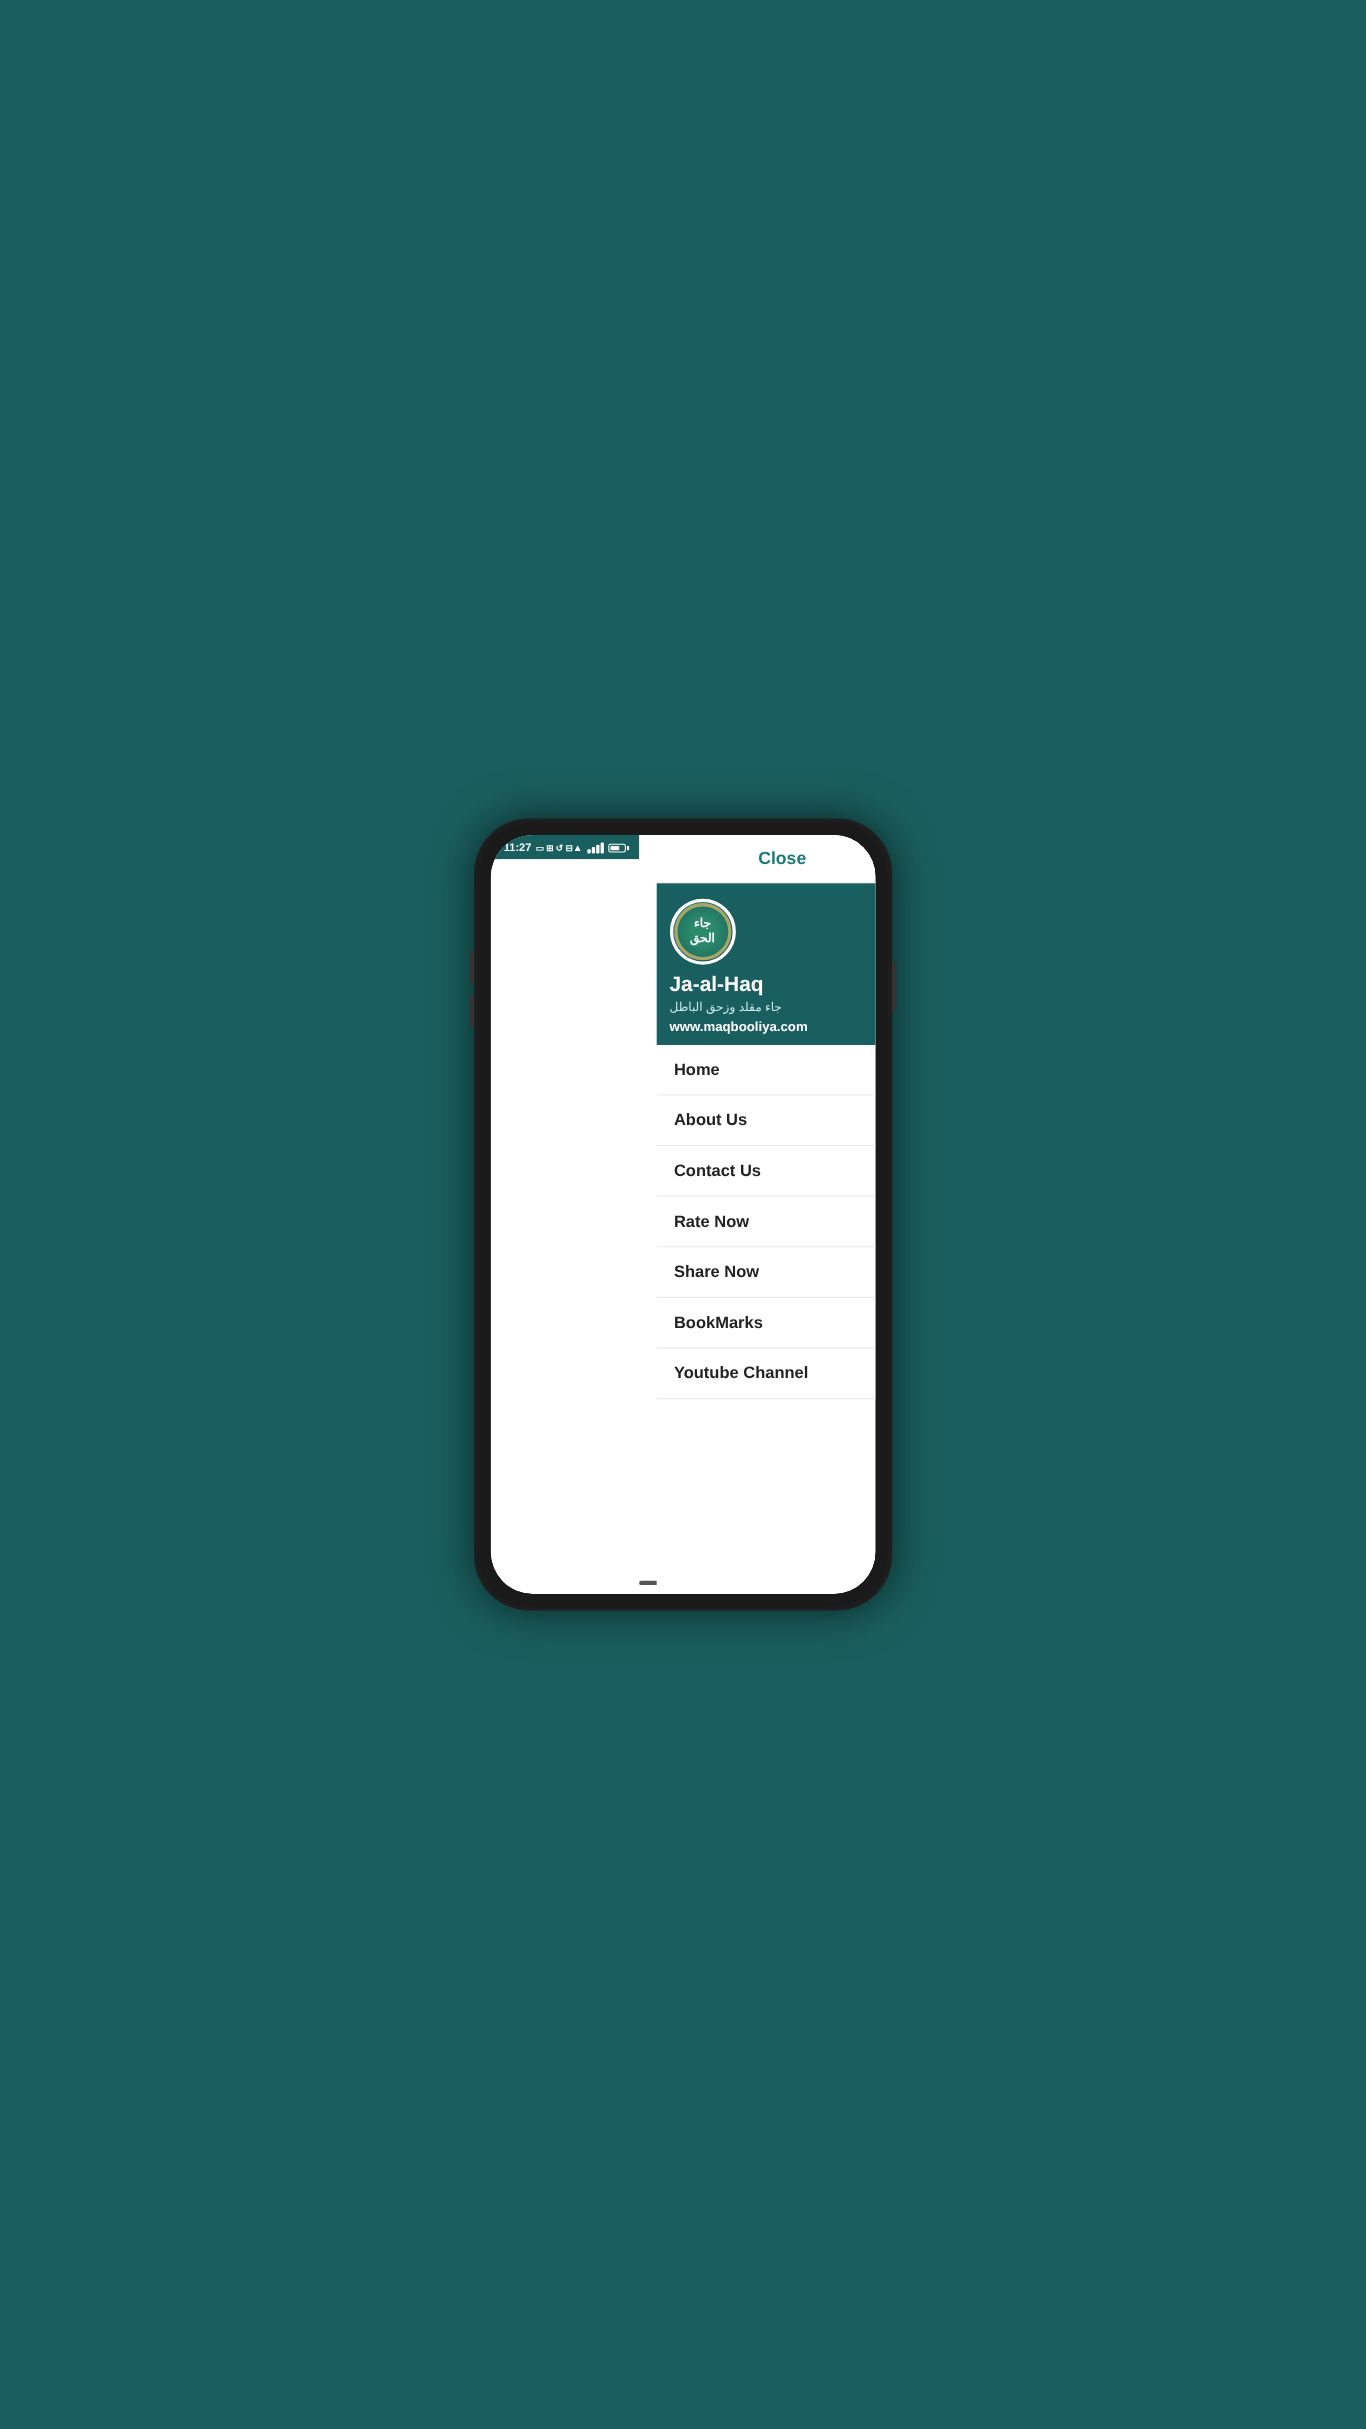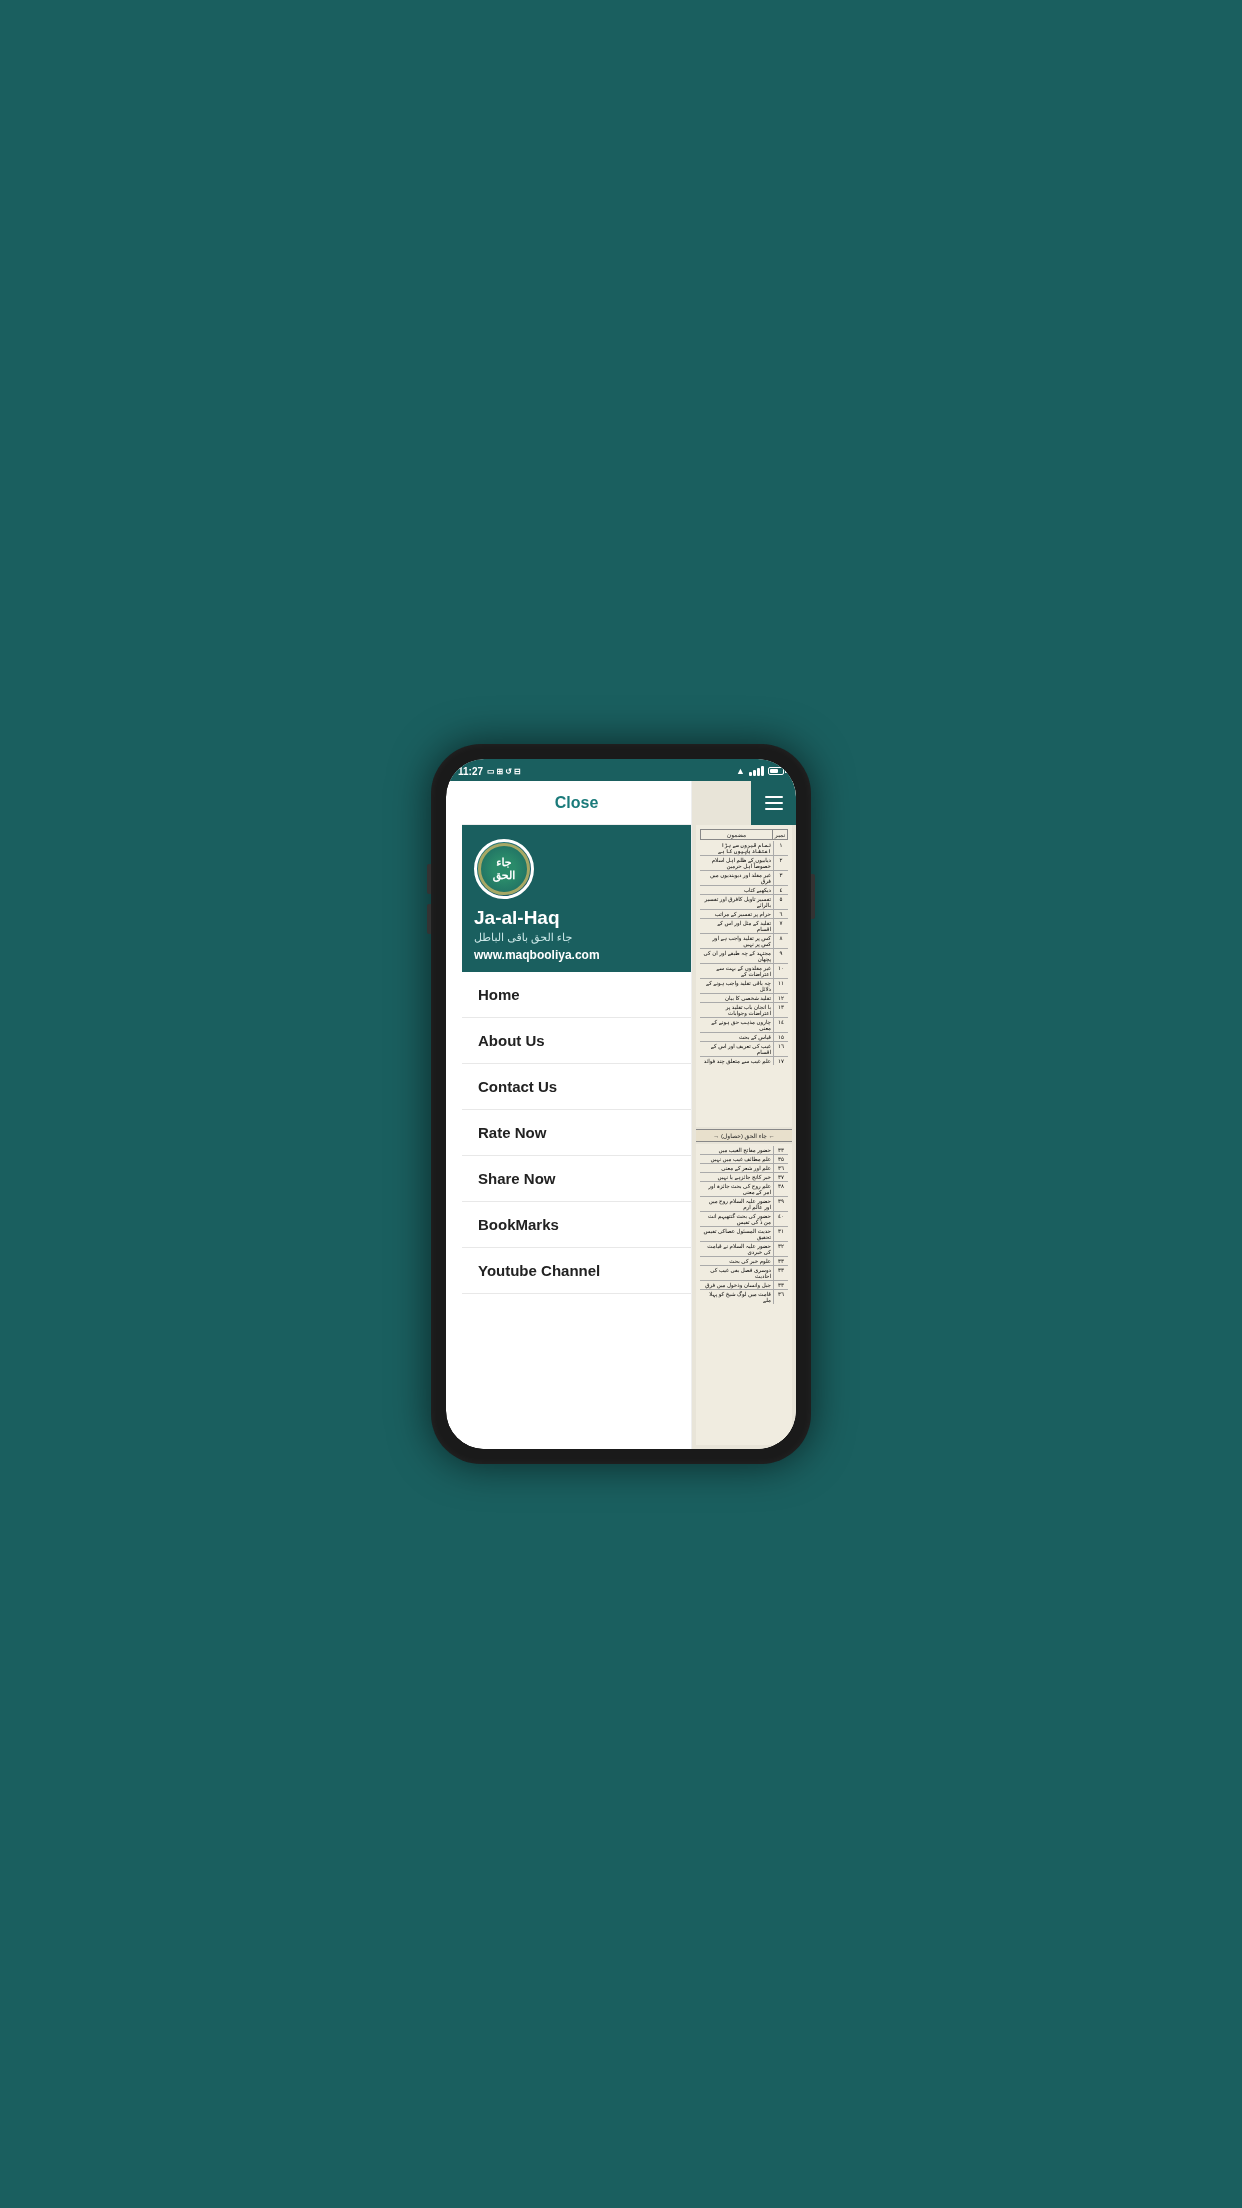--- a/index.html
+++ b/index.html
@@ -33,21 +33,21 @@
       position: relative;
     }
 
     .screen {
       width: 100%;
       height: 100%;
       background: #fff;
       border-radius: 38px;
       overflow: hidden;
       display: flex;
-      flex-direction: column;
+      flex-direction: row;
     }
 
     
     .status-bar {
       background: #1a5f5f;
       color: white;
       display: flex;
       justify-content: space-between;
       align-items: center;
       padding: 4px 12px 2px;
@@ -359,21 +359,21 @@
           </div>
 
           <div class="app-header">
             <div class="logo-circle">
               <div class="logo-inner">
                 <div class="logo-border-ring"></div>
                 <div class="logo-text-arabic">جاء<br>الحق</div>
               </div>
             </div>
             <div class="app-name-en">Ja-al-Haq</div>
-            <div class="app-name-ar">جاء الحق باقی الباطل</div>
+            <div class="app-name-ar">جاء مقلد وزحق الباطل</div>
             <div class="app-url">www.maqbooliya.com</div>
           </div>
 
           <div class="nav-menu">
             <div class="nav-item">Home</div>
             <div class="nav-item">About Us</div>
             <div class="nav-item">Contact Us</div>
             <div class="nav-item">Rate Now</div>
             <div class="nav-item">Share Now</div>
             <div class="nav-item">BookMarks</div>

